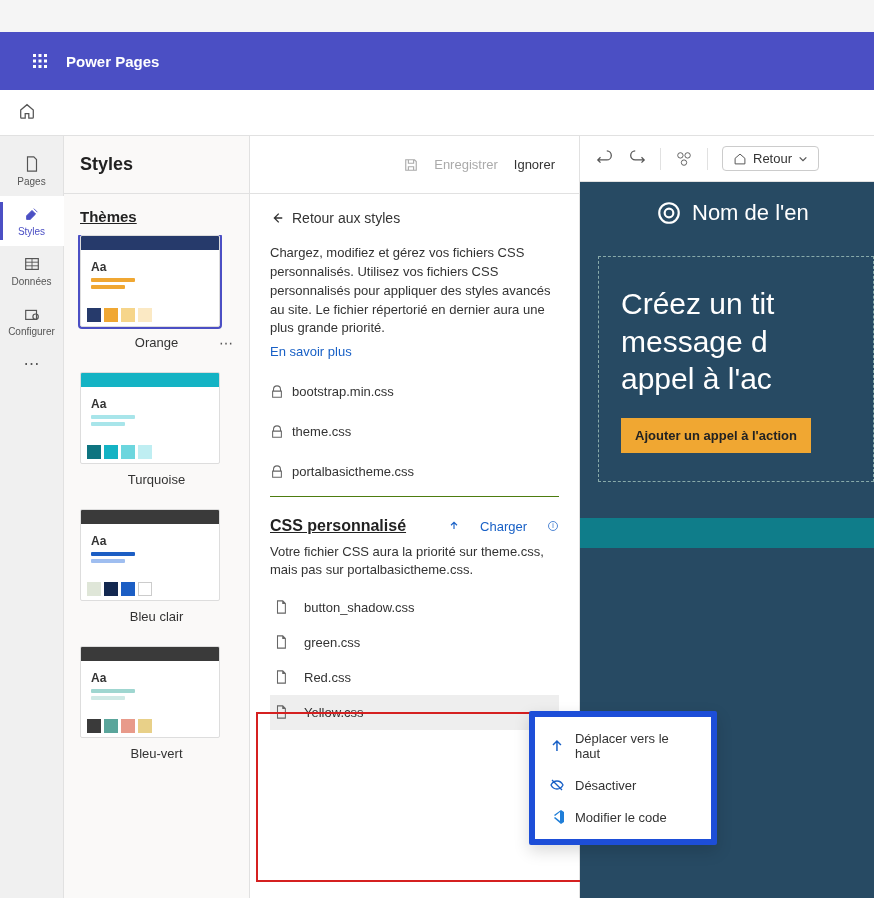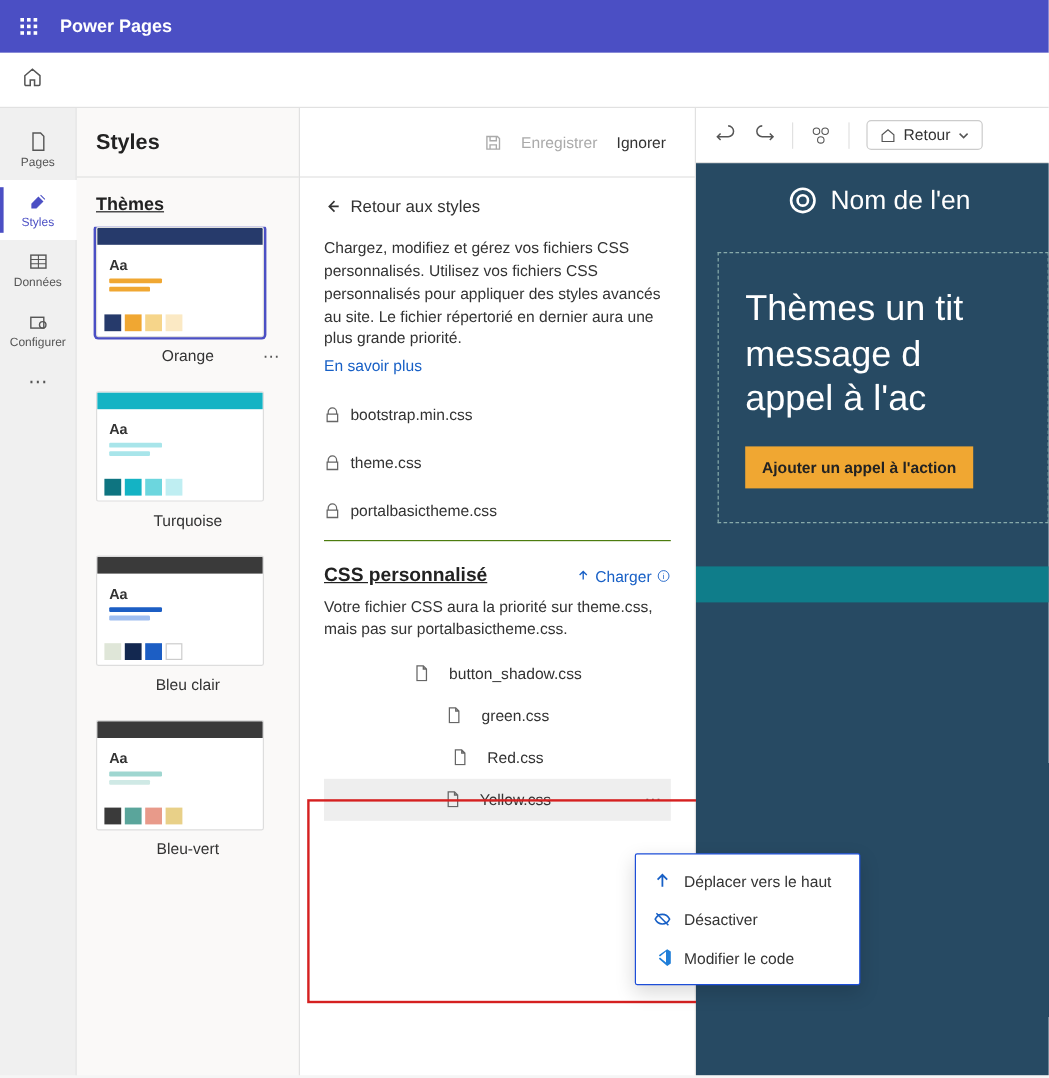--- a/index.html
+++ b/index.html
@@ -1,18 +1,18 @@
 <!DOCTYPE html>
 <html><head>
 <meta charset="utf-8">
 <style>
 * { box-sizing: border-box; margin: 0; padding: 0; font-family: "Segoe UI", Arial, sans-serif; }
 body { width: 874px; height: 898px; overflow: hidden; background: #f5f5f5; }
 
-.topbar { height: 44px; background: #4b4fc4; display: flex; align-items: center; padding: 0 10px; }
+.topbar { height: 58px; background: #4b4fc4; display: flex; align-items: center; padding: 0 26px; margin-top: 32px; }
 .waffle { width: 28px; height: 28px; display: inline-flex; align-items: center; justify-content: center; color: #fff; }
 .waffle svg { width: 16px; height: 16px; }
 .product { color: #fff; font-size: 15px; font-weight: 600; margin-left: 12px; }
 
 .homebar { height: 46px; background: #fff; border-bottom: 1px solid #e1e1e1; display: flex; align-items: center; padding: 0 18px; }
 .homebar .homeicon { color: #555; }
 
 .workspace { display: flex; height: calc(898px - 92px); }
 
 .leftrail { width: 64px; background: #f0f0f0; border-right: 1px solid #e1e1e1; display: flex; flex-direction: column; align-items: center; padding-top: 10px; }
@@ -47,29 +47,29 @@
 .btn-ignore { color: #333; background: transparent; border: none; font-size: 13px; cursor: pointer; padding: 4px 8px; }
 .detail-body { padding: 16px 20px; }
 .back-link { display: flex; align-items: center; gap: 8px; color: #333; font-size: 14px; cursor: pointer; margin-bottom: 18px; }
 .desc { font-size: 13px; color: #333; line-height: 1.45; margin-bottom: 4px; }
 .learnmore { color: #1860c6; font-size: 13px; cursor: pointer; }
 .file-row { display: flex; align-items: center; gap: 8px; padding: 12px 0; color: #333; font-size: 13px; border-bottom: 1px solid transparent; }
 .file-icon { width: 14px; height: 14px; }
 .files-section { border-bottom: 1px solid #4d7c0f; padding-bottom: 4px; margin-top: 12px; }
 .custom-title-row { display:flex; align-items:center; justify-content: space-between; margin-top: 20px; }
 .custom-title { font-size: 16px; font-weight: 600; color: #222; text-decoration: underline; }
-.upload-link { color: #1860c6; font-size: 13px; display:flex; align-items:center; gap: 4px; cursor: pointer; }
+.upload-link { color: #1860c6; font-size: 13px; display:flex; align-items:center; gap: 20px; cursor: pointer; }
 .custom-desc { font-size: 13px; color: #333; margin-top: 8px; margin-bottom: 10px; line-height: 1.4; }
-.css-file { display:flex; align-items:center; gap: 16px; padding: 10px 4px; font-size: 13px; color: #333; position: relative; justify-content: center; }
+.css-file { display:flex; align-items:center; gap: 16px; padding: 10px 4px; font-size: 13px; color: #333; position: relative; }
 .css-file.selected { background: #eee; }
 .css-more { position: absolute; right: 8px; font-size: 14px; color: #555; cursor: pointer; }
 
 .highlight-box { position: absolute; left: 6px; top: 576px; width: 479px; height: 170px; border: 2px solid #d52020; pointer-events: none; }
 
-.context-menu { position: absolute; left: 529px; top: 711px; width: 188px; background: #fff; border: 1px solid #1d4ed8; box-shadow: 0 6px 16px rgba(0,0,0,0.15); border-radius: 2px; z-index: 100; padding: 6px 0; }
+.context-menu { position: absolute; left: 529px; top: 711px; width: 188px; background: #fff; border: 6px solid #1d4ed8; box-shadow: 0 6px 16px rgba(0,0,0,0.15); border-radius: 2px; z-index: 100; padding: 6px 0; }
 .menu-item { display: flex; align-items: center; gap: 10px; padding: 8px 14px; font-size: 13px; color: #333; cursor: pointer; }
 .menu-item svg { width: 16px; height: 16px; }
 
 .preview { flex: 1; background: #fafafa; display: flex; flex-direction: column; }
 .preview-toolbar { height: 46px; border-bottom: 1px solid #e1e1e1; display: flex; align-items: center; gap: 14px; padding: 0 16px; background: #fff; }
 .tb-icon { width: 18px; height: 18px; color: #555; cursor: pointer; }
 .tb-sep { width: 1px; height: 22px; background: #e1e1e1; }
 .accueil-btn { display: flex; align-items: center; gap: 6px; font-size: 13px; color: #333; border: 1px solid #ccc; border-radius: 4px; padding: 4px 10px; cursor: pointer; background: #fff; }
 .preview-canvas { flex: 1; background: #274a63; position: relative; overflow: hidden; padding: 18px 0 0 18px; }
 .site-hdr { display: flex; align-items: center; gap: 10px; margin-bottom: 30px; color: #fff; font-size: 22px; padding-left: 58px; }
@@ -349,21 +349,21 @@
     <div class="preview-canvas">
       <div class="site-hdr">
         <svg width="26" height="26" viewBox="0 0 24 24">
             <circle cx="12" cy="12" r="9" fill="none" stroke="#fff" stroke-width="2"></circle>
             <circle cx="12" cy="12" r="4" fill="none" stroke="#fff" stroke-width="2"></circle>
           </svg>
         <span>Nom de l'en</span>
       </div>
       <div class="hero-box">
         <div class="hero-title">
-          <span>Thèmes un tit</span><br>
+          <span>Créez un tit</span><br>
           <span>message d</span><br>
           <span>appel à l'ac</span>
         </div>
         <button class="cta-btn">Ajouter un appel à l'action</button>
       </div>
       <div class="teal-strip"></div>
     </div>
   </div>
 
 </div>

